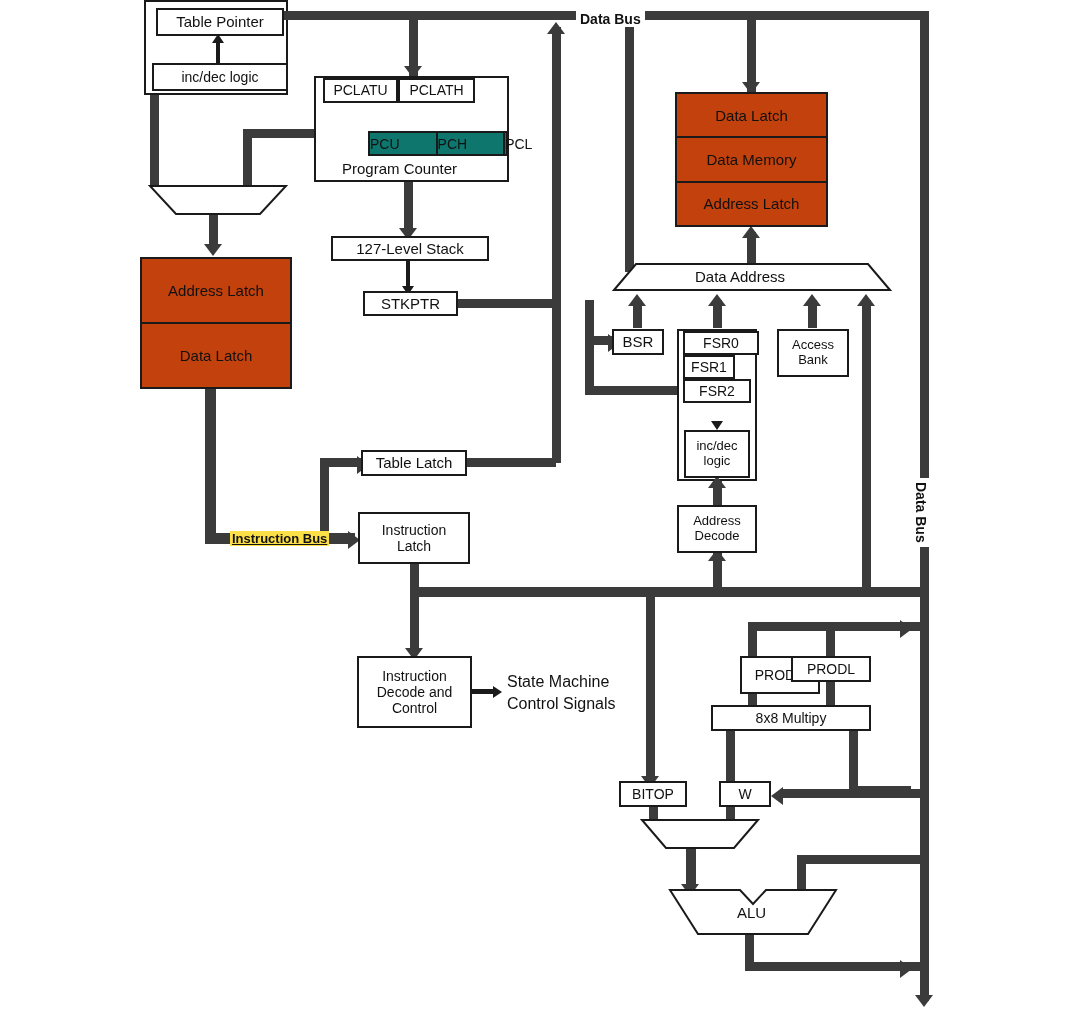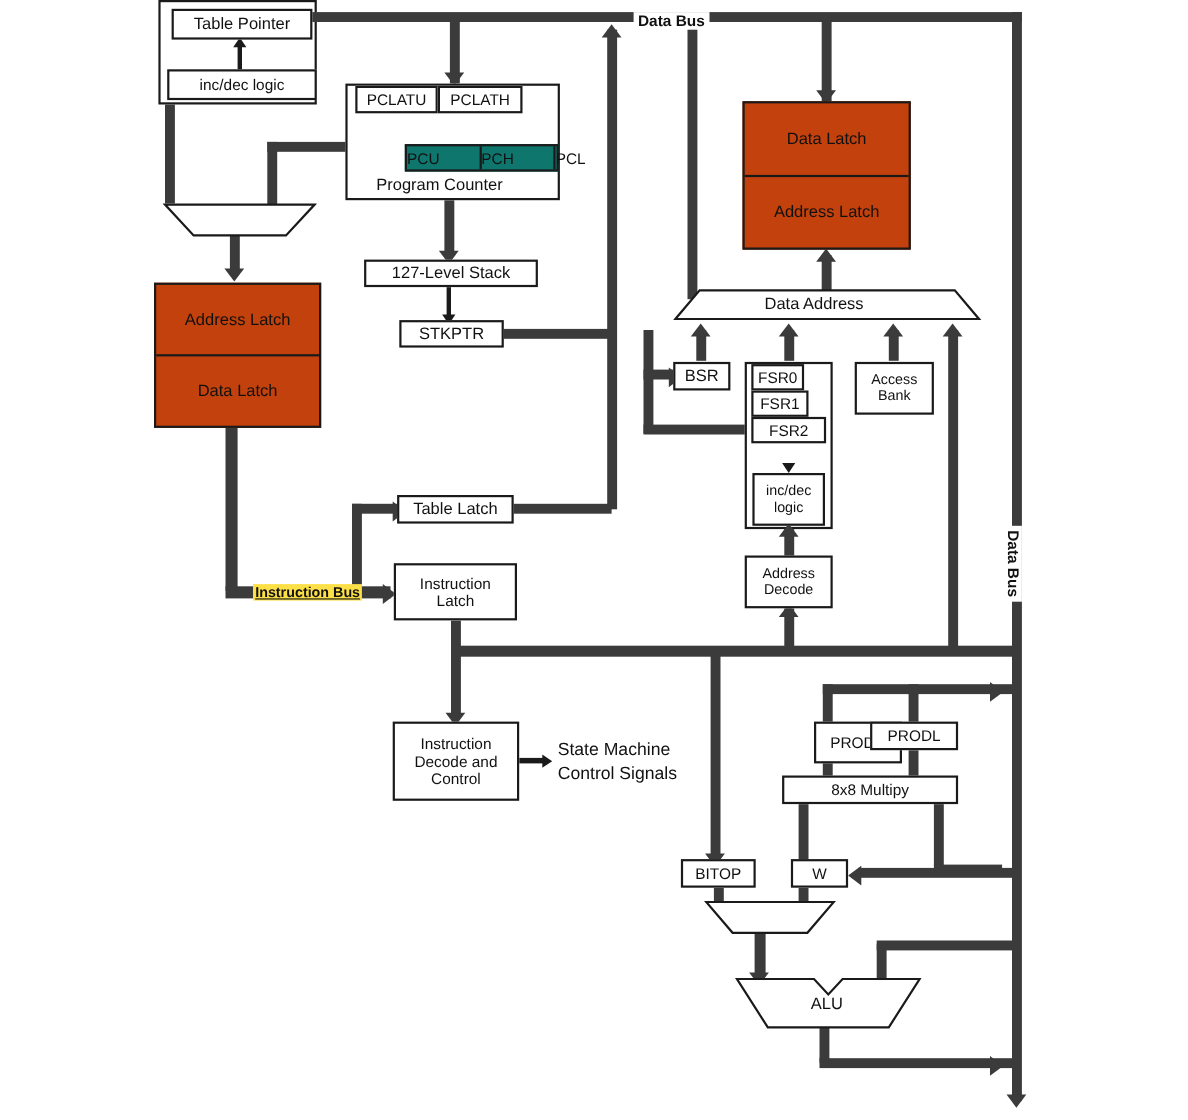--- a/index.html
+++ b/index.html
@@ -237,20 +237,21 @@
 
   <div class="thinline" style="left:406px; top:261px; width:4px; height:28px;"></div>
   <div class="arrow arr-down-sm" style="left:402px; top:286px;"></div>
 
   <div class="box" style="left:363px; top:291px; width:95px; height:25px;">
     <span>STKPTR</span>
   </div>
 
   <div class="stack" style="left:675px; top:92px; width:153px; height:135px;">
     <div>Data Latch</div>
+    <div>Data Memory</div>
     <div>Address Latch</div>
   </div>
 
   <div class="bus" style="left:747px; top:232px; width:9px; height:32px;"></div>
   <div class="arrow arr-up" style="left:742px; top:226px;"></div>
 
   <svg class="mux" style="left:612px; top:262px;" width="280" height="30" viewBox="0 0 280 30">
     <polygon points="24,2 256,2 278,28 2,28" fill="#ffffff" stroke="#1a1a1a" stroke-width="2"></polygon>
   </svg>
   <div class="label plain" style="left:695px; top:268px; font-size:15px;">Data Address</div>
@@ -265,21 +266,21 @@
   <div class="arrow arr-up" style="left:803px; top:294px;"></div>
 
   <div class="bus" style="left:862px; top:300px; width:9px; height:290px;"></div>
   <div class="arrow arr-up" style="left:857px; top:294px;"></div>
 
   <div class="box" style="left:612px; top:329px; width:52px; height:26px;">
     <span>BSR</span>
   </div>
 
   <div style="position:absolute; left:677px; top:329px; width:80px; height:152px; border:2px solid #1a1a1a; background:#ffffff; box-sizing:border-box; z-index:4;"></div>
-  <div class="box small" style="left:683px; top:331px; width:48px; height:24px;">
+  <div class="box small" style="left:683px; top:331px; width:76px; height:24px;">
     <span>FSR0</span>
   </div>
   <div class="box small" style="left:683px; top:355px; width:52px; height:24px;">
     <span>FSR1</span>
   </div>
   <div class="box small" style="left:683px; top:379px; width:68px; height:24px;">
     <span>FSR2</span>
   </div>
   <div class="box tiny" style="left:684px; top:430px; width:66px; height:48px; white-space:pre; flex-direction:column;">
     <span>inc/dec

